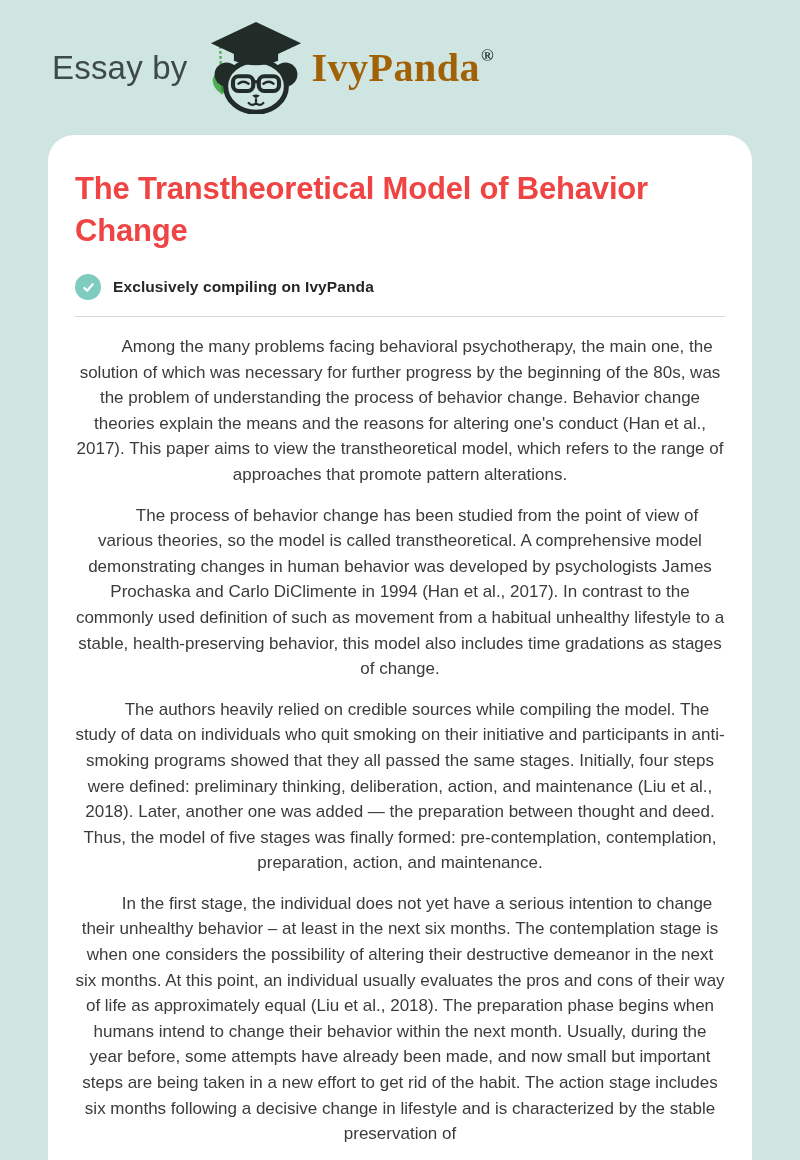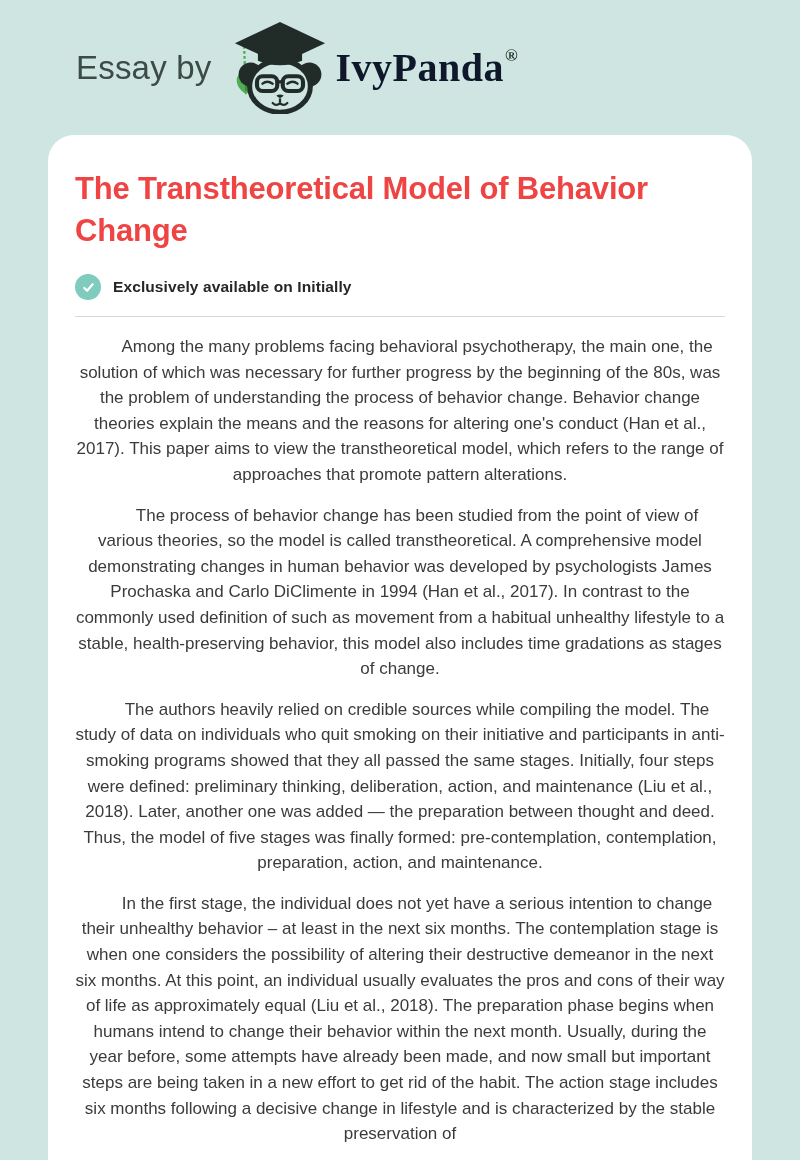--- a/index.html
+++ b/index.html
@@ -13,21 +13,21 @@
     width: 800px;
     min-height: 1160px;
     background: #cee5e1;
     box-sizing: border-box;
   }
   
   .site-header {
     height: 135px;
     display: flex;
     align-items: center;
-    padding-left: 76px;
+    padding-left: 52px;
     box-sizing: border-box;
   }
   .essay-by {
     font-size: 33px;
     color: #3e4a46;
     letter-spacing: 0.2px;
   }
   .brand-group {
     display: flex;
     align-items: center;
@@ -36,21 +36,21 @@
   }
   .logo-svg {
     width: 104px;
     height: 92px;
     display: block;
   }
   .brand-name {
     font-family: "Liberation Serif", serif;
     font-weight: 700;
     font-size: 40px;
-    color: #0f172a;
+    color: #a16207;
     letter-spacing: 0.5px;
     margin-left: 4px;
     line-height: 1;
   }
   .brand-reg {
     font-family: "Liberation Serif", serif;
     font-weight: 700;
     font-size: 17px;
     color: #24302c;
     vertical-align: top;
@@ -165,21 +165,21 @@
   <div class="card">
 
     <h1 class="essay-title">The Transtheoretical Model of Behavior Change</h1>
 
     <div class="availability-row">
       <span class="check-badge">
         <svg viewBox="0 0 14 14" aria-hidden="true">
           <polyline points="2.5,7.5 5.5,10.5 11.5,3.5" fill="none" stroke="#ffffff" stroke-width="2.4" stroke-linecap="round" stroke-linejoin="round"></polyline>
         </svg>
       </span>
-      <span class="availability-text">Exclusively available on Initially</span>
+      <span class="availability-text">Exclusively compiling on IvyPanda</span>
     </div>
 
     <hr class="divider">
 
     <div class="essay-body">
       <p>Among the many problems facing behavioral psychotherapy, the main one, the solution of which was necessary for further progress by the beginning of the 80s, was the problem of understanding the process of behavior change. Behavior change theories explain the means and the reasons for altering one's conduct (Han et al., 2017). This paper aims to view the transtheoretical model, which refers to the range of approaches that promote pattern alterations.</p>
       <p>The process of behavior change has been studied from the point of view of various theories, so the model is called transtheoretical. A comprehensive model demonstrating changes in human behavior was developed by psychologists James Prochaska and Carlo DiClimente in 1994 (Han et al., 2017). In contrast to the commonly used definition of such as movement from a habitual unhealthy lifestyle to a stable, health-preserving behavior, this model also includes time gradations as stages of change.</p>
       <p>The authors heavily relied on credible sources while compiling the model. The study of data on individuals who quit smoking on their initiative and participants in anti-smoking programs showed that they all passed the same stages. Initially, four steps were defined: preliminary thinking, deliberation, action, and maintenance (Liu et al., 2018). Later, another one was added — the preparation between thought and deed. Thus, the model of five stages was finally formed: pre-contemplation, contemplation, preparation, action, and maintenance.</p>
       <p>In the first stage, the individual does not yet have a serious intention to change their unhealthy behavior – at least in the next six months. The contemplation stage is when one considers the possibility of altering their destructive demeanor in the next six months. At this point, an individual usually evaluates the pros and cons of their way of life as approximately equal (Liu et al., 2018). The preparation phase begins when humans intend to change their behavior within the next month. Usually, during the year before, some attempts have already been made, and now small but important steps are being taken in a new effort to get rid of the habit. The action stage includes six months following a decisive change in lifestyle and is characterized by the stable preservation of</p>
     </div>

